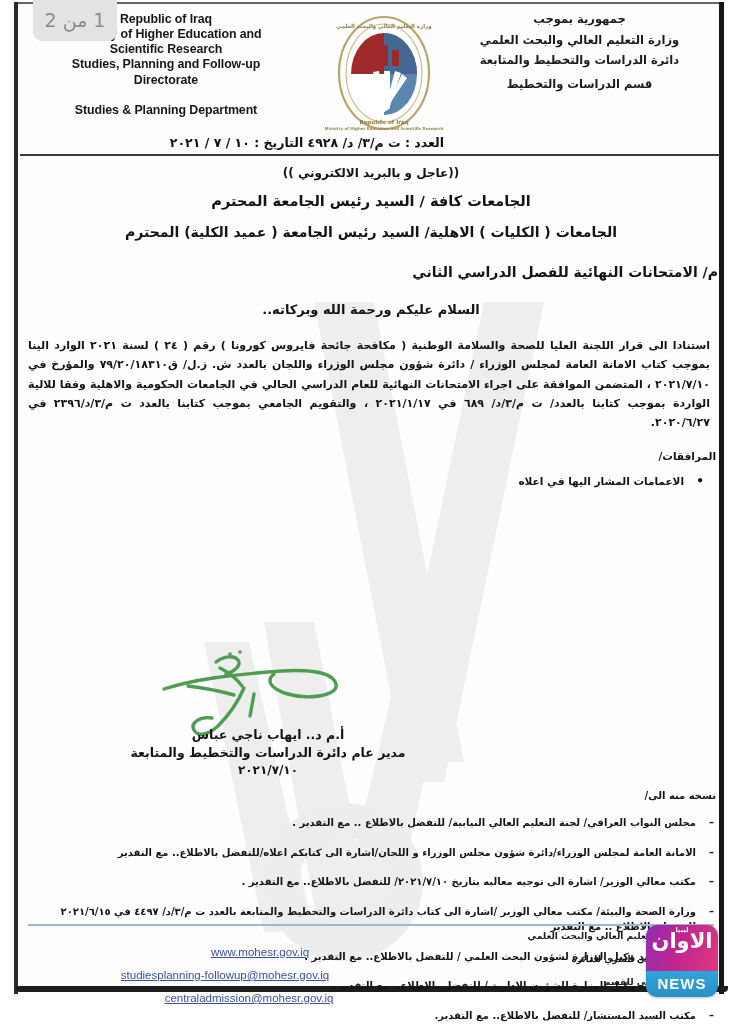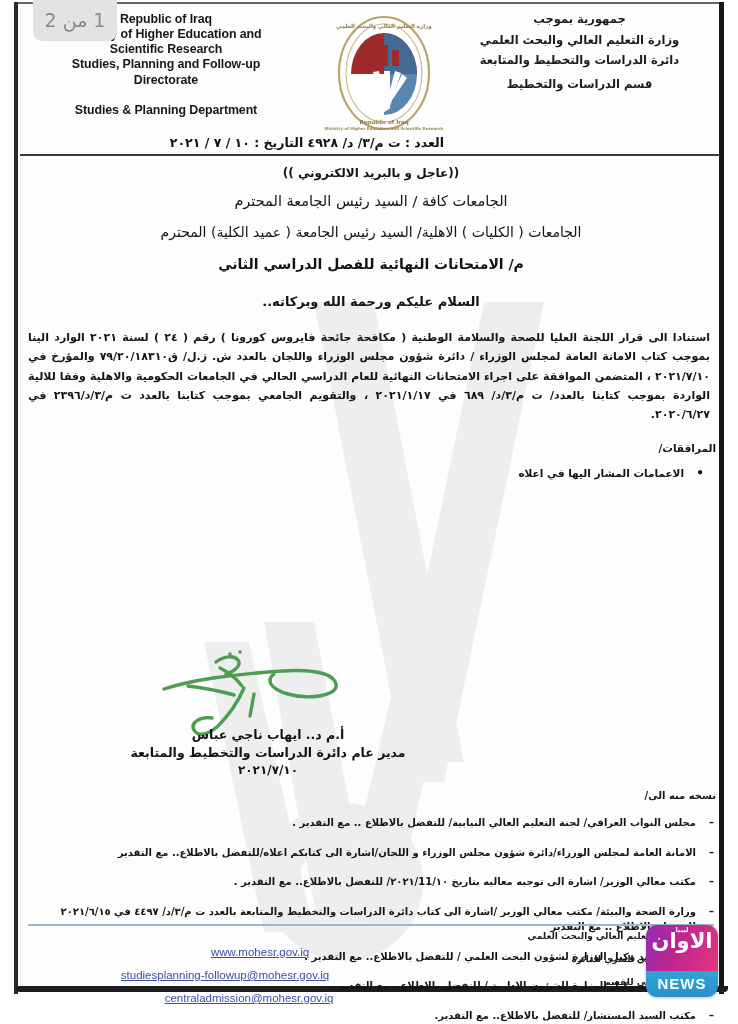--- a/index.html
+++ b/index.html
@@ -146,29 +146,29 @@
   }
   .urgent {
     text-align: center;
     font-size: 12px;
     font-weight: 700;
     margin-top: 6px;
   }
   .addr {
     text-align: center;
     font-size: 14.5px;
-    font-weight: 400;
+    font-weight: 700;
     margin-top: 13px;
   }
   .addr.two { font-size: 14px; margin-top: 15px; }
   .subject {
-    text-align: center;
+    text-align: right;
     font-size: 14px;
     font-weight: 700;
-    margin-top: 16px;
+    margin-top: 24px;
   }
   .greeting {
     text-align: center;
     font-size: 13px;
     font-weight: 700;
     margin-top: 22px;
   }
   .para {
     margin-top: 19px;
     font-size: 11px;
@@ -500,21 +500,21 @@
         <div class="cc-item">
           <span class="dash">–</span>
           <span>مجلس النواب العراقي/ لجنة التعليم العالي النيابية/ للتفضل بالاطلاع .. مع التقدير .</span>
         </div>
         <div class="cc-item">
           <span class="dash">–</span>
           <span>الامانة العامة لمجلس الوزراء/دائرة شؤون مجلس الوزراء و  اللجان/اشارة الى كتابكم اعلاه/للتفضل بالاطلاع.. مع التقدير</span>
         </div>
         <div class="cc-item">
           <span class="dash">–</span>
-          <span>مكتب معالي الوزير/ اشارة الى توجيه معاليه  بتاريخ ٢٠٢١/11/١٠/ للتفضل بالاطلاع.. مع التقدير .</span>
+          <span>مكتب معالي الوزير/ اشارة الى توجيه معاليه  بتاريخ ٢٠٢١/٧/١٠/ للتفضل بالاطلاع.. مع التقدير .</span>
         </div>
         <div class="cc-item">
           <span class="dash">–</span>
           <span>وزارة الصحة والبيئة/ مكتب معالي الوزير /اشارة الى كتاب دائرة الدراسات والتخطيط والمتابعة بالعدد ت م/٣/د/ ٤٤٩٧ في ٢٠٢١/٦/١٥ للتفضل بالاطلاع .. مع التقدير</span>
         </div>
         <div class="cc-item">
           <span class="dash">–</span>
           <span>مكتب السيد وكيل الوزارة لشؤون البحث العلمي / للتفضل بالاطلاع.. مع التقدير .</span>
         </div>
         <div class="cc-item">

